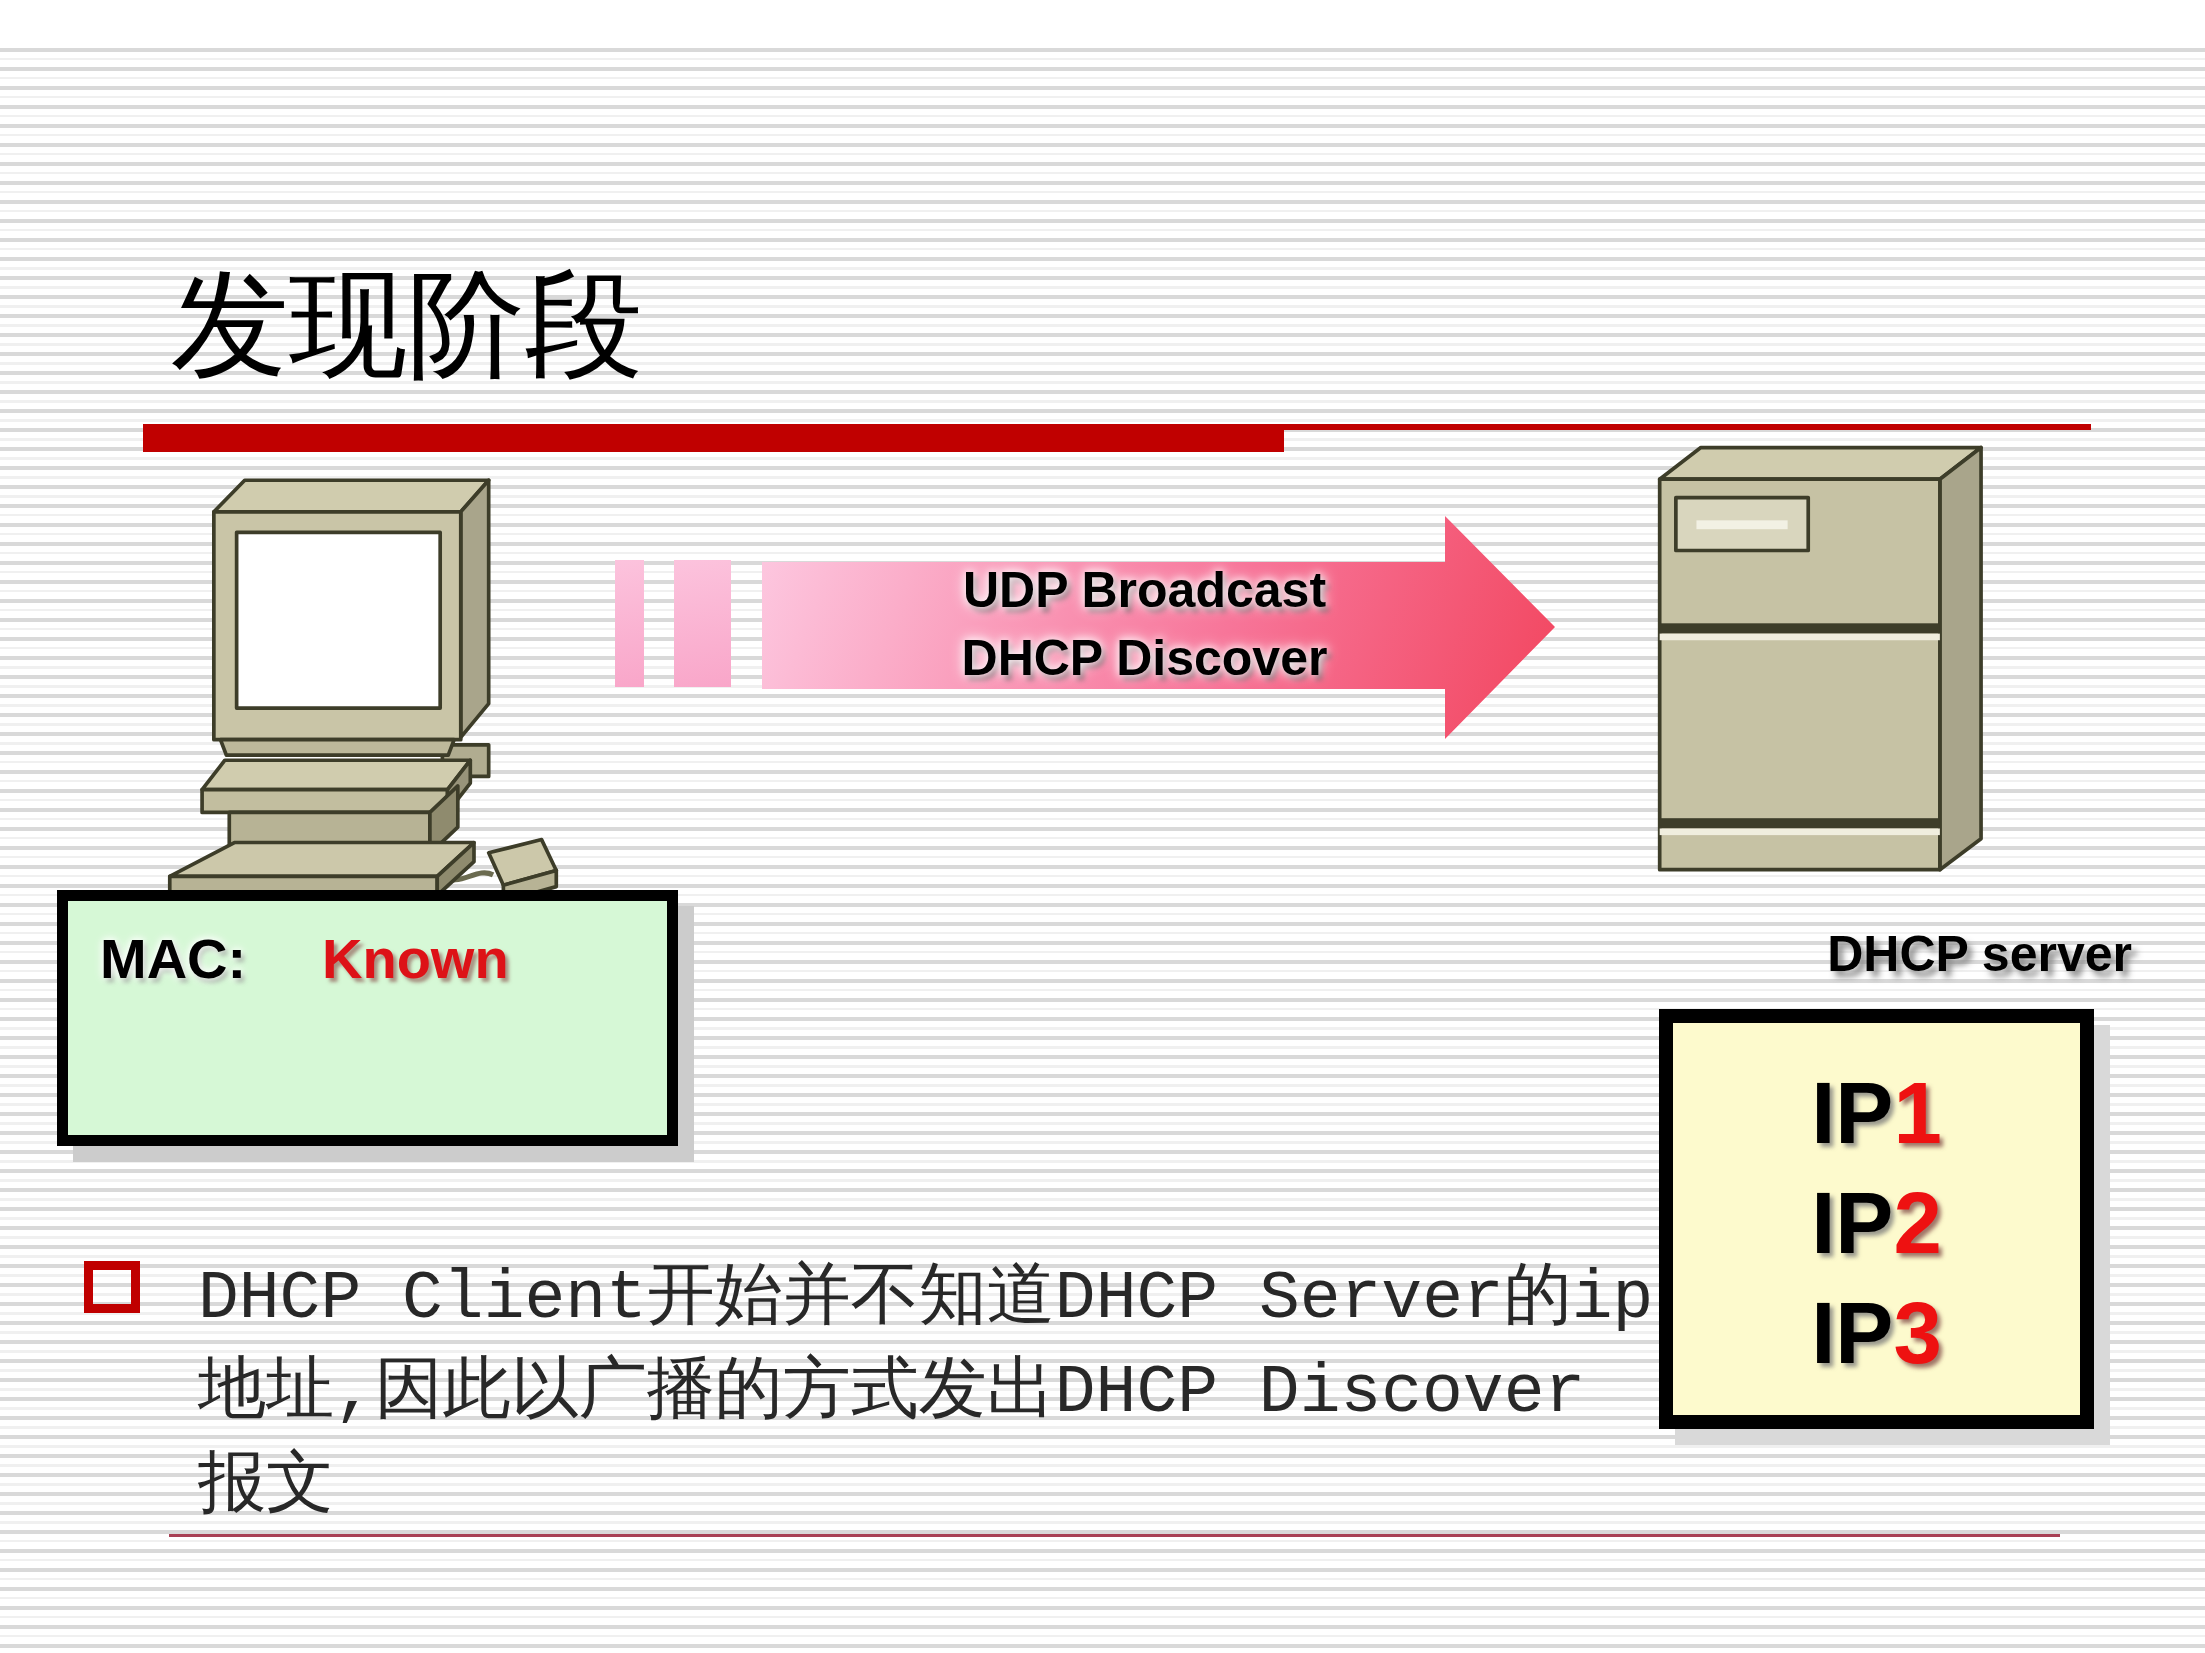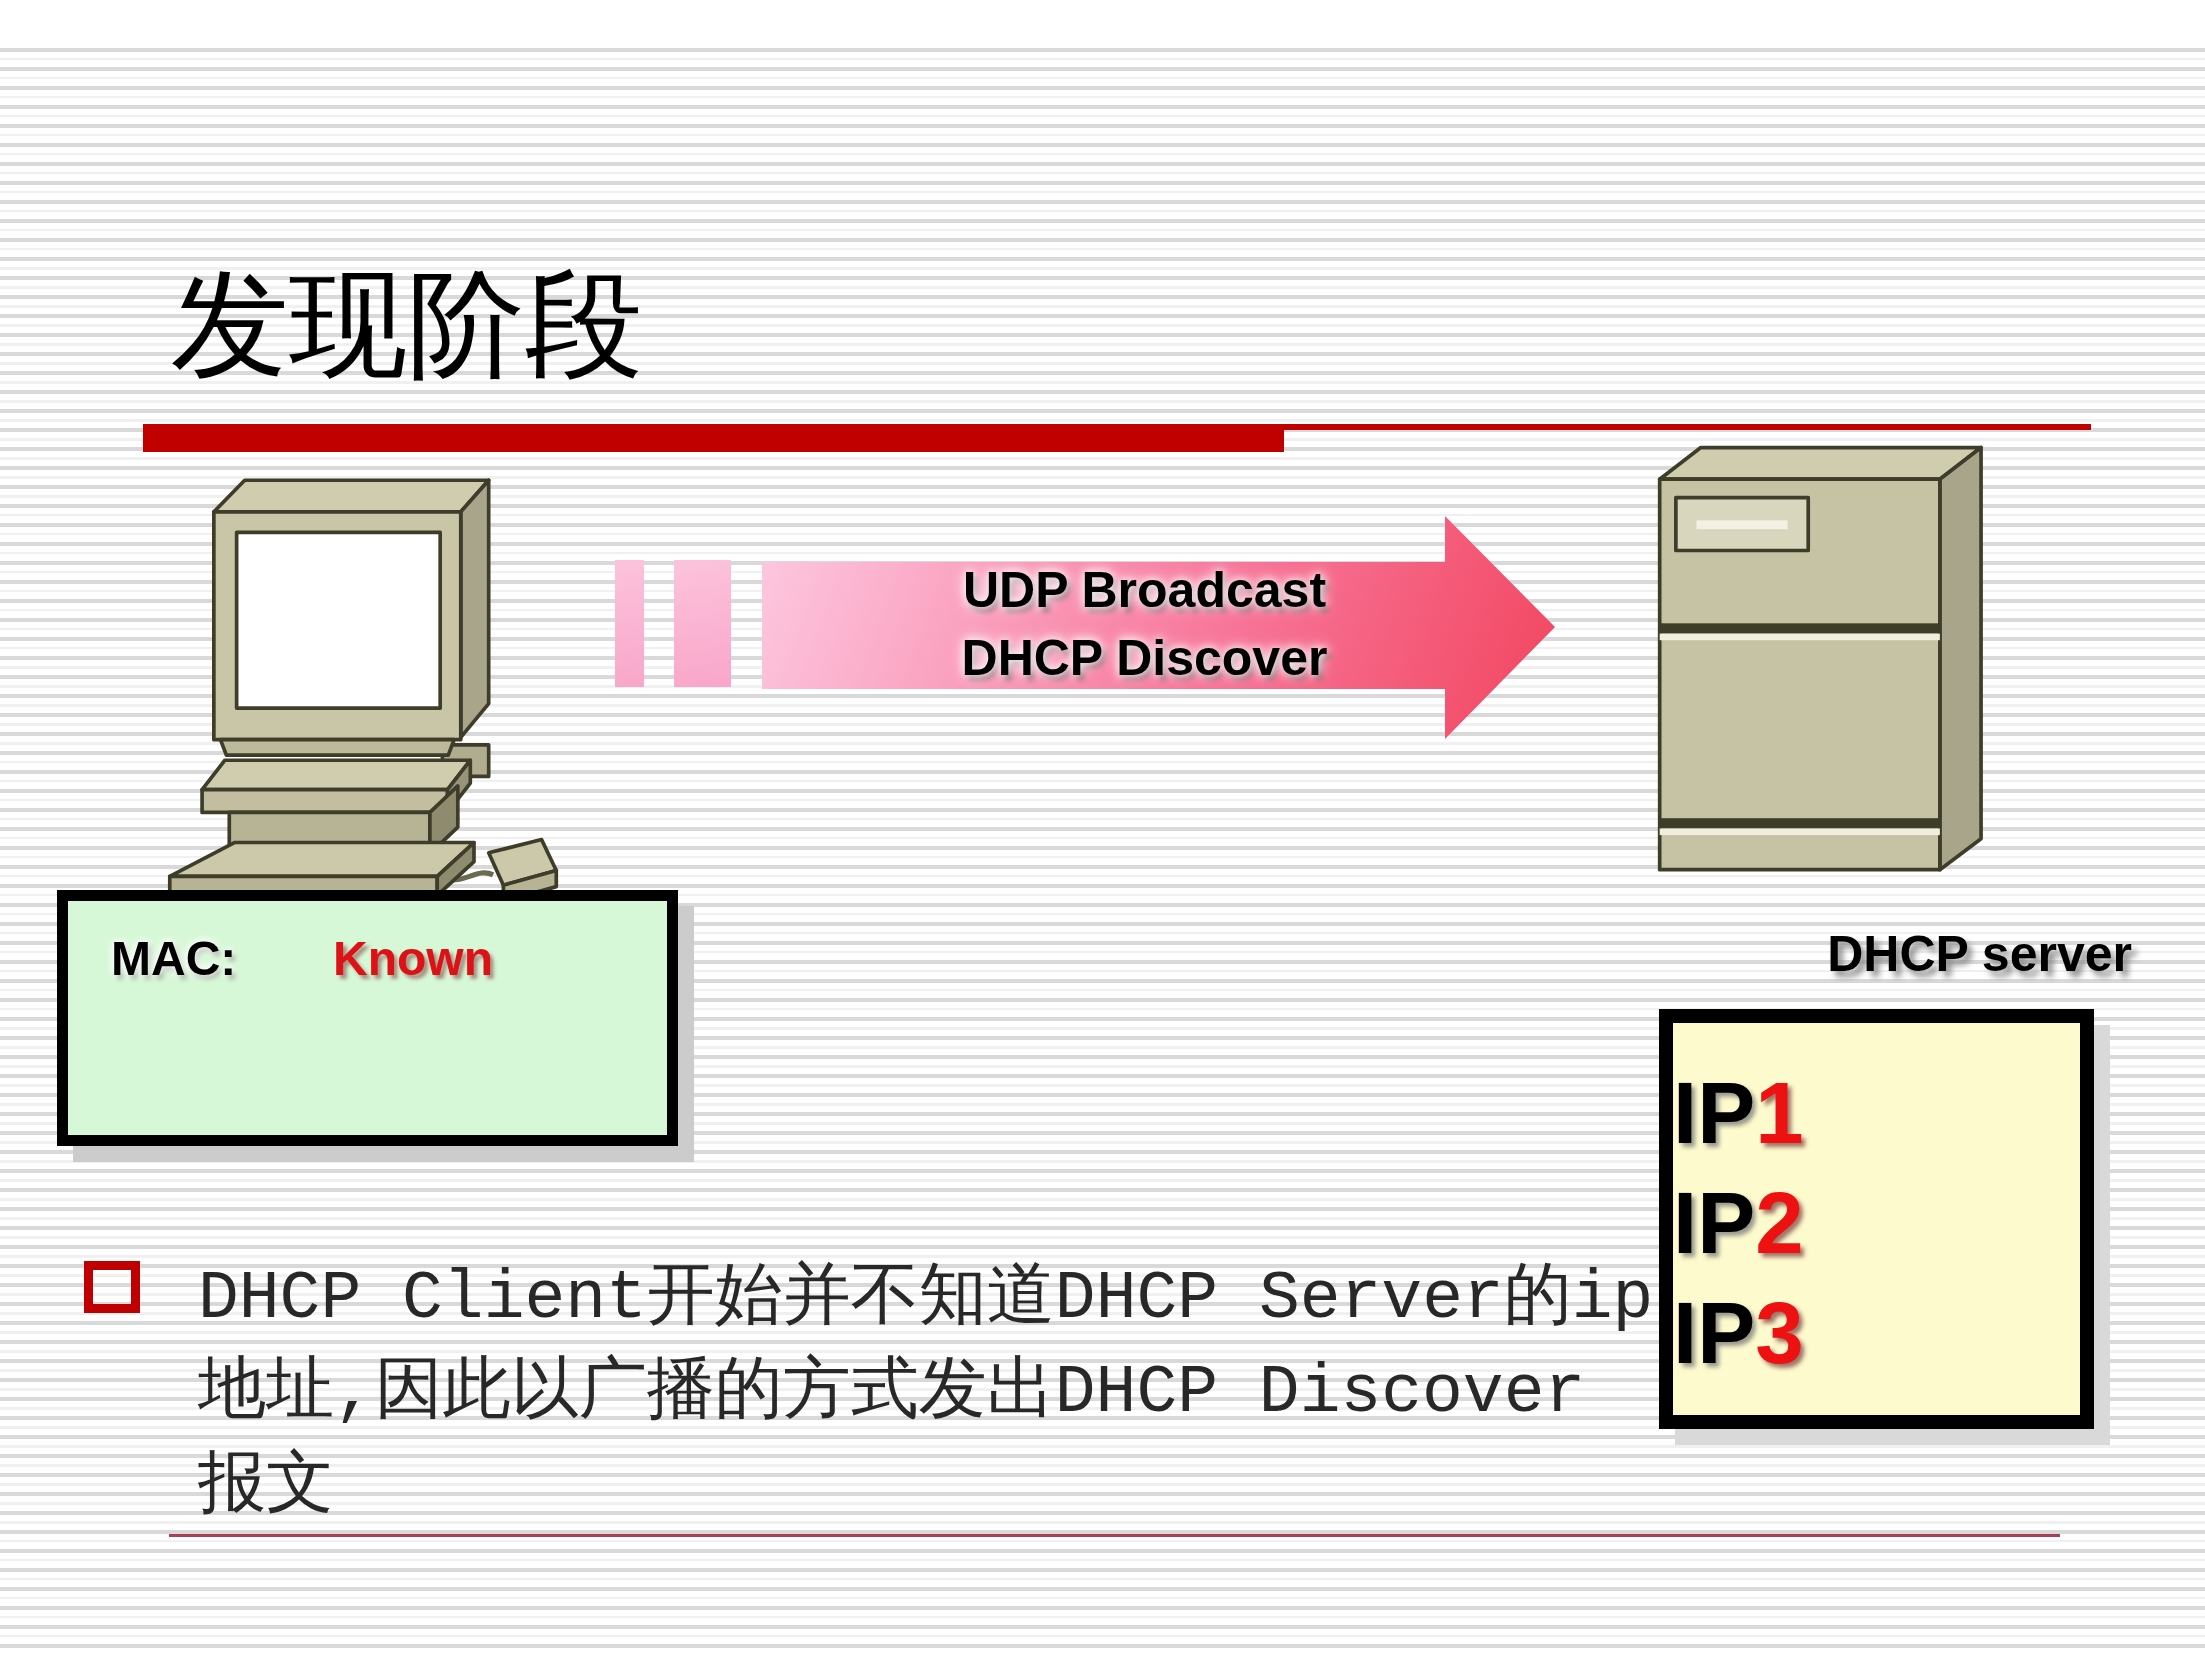--- a/index.html
+++ b/index.html
@@ -51,42 +51,42 @@
   svg{display:block;}
   .shape{stroke:#3d3d29;stroke-width:5;stroke-linejoin:round;}
 
   
   .client-box{
     left:57px;top:842px;width:599px;height:221px;
     border:11.8px solid #000;background:#d6f8d6;
     box-shadow:16px 16px 0 #cccccc;
     padding-top:13.2px;
   }
-  .addr-row{padding-left:43px;font-size:48px;line-height:90px;font-weight:700;white-space:nowrap;}
+  .addr-row{padding-left:32px;font-size:56px;line-height:90px;font-weight:700;white-space:nowrap;}
   .addr-label{
     display:inline-block;width:222px;color:#000;
     text-shadow:0 0 7.4px #ffffff,0 0 10.3px #ffffff,2.9px 3.7px 4.4px rgba(120,130,120,.7);
   }
   .addr-value{
     color:#dd1217;
     text-shadow:3.7px 4.4px 3.7px rgba(130,60,60,.55);
   }
 
   
   .server-label{
     left:1573px;top:866px;width:559px;
     text-align:right;font-size:50px;line-height:81px;font-weight:700;color:#000;
     white-space:nowrap;
     text-shadow:5.1px 5.9px 6.6px rgba(130,130,130,.9);
   }
   .server-box{
     left:1659px;top:961px;width:407px;height:385px;
     border:14.7px solid #000;background:#fdfacd;
     box-shadow:16px 16px 0 #d9d9d9;
-    display:flex;flex-direction:column;justify-content:center;
+    display:flex;flex-direction:column;justify-content:center;align-items:center;
     padding-top:7.4px;
   }
   .ip-entry{font-size:87px;line-height:110px;font-weight:700;white-space:nowrap;}
   .ip-prefix{color:#000;text-shadow:3.7px 4.4px 4.4px rgba(120,120,120,.75);}
   .ip-num{color:#ee1111;text-shadow:3.7px 4.4px 4.4px rgba(120,60,60,.7);}
 
   
   .bullet-square{
     left:84px;top:1213px;width:38px;height:34px;
     border:9.6px solid #c00000;background:transparent;

